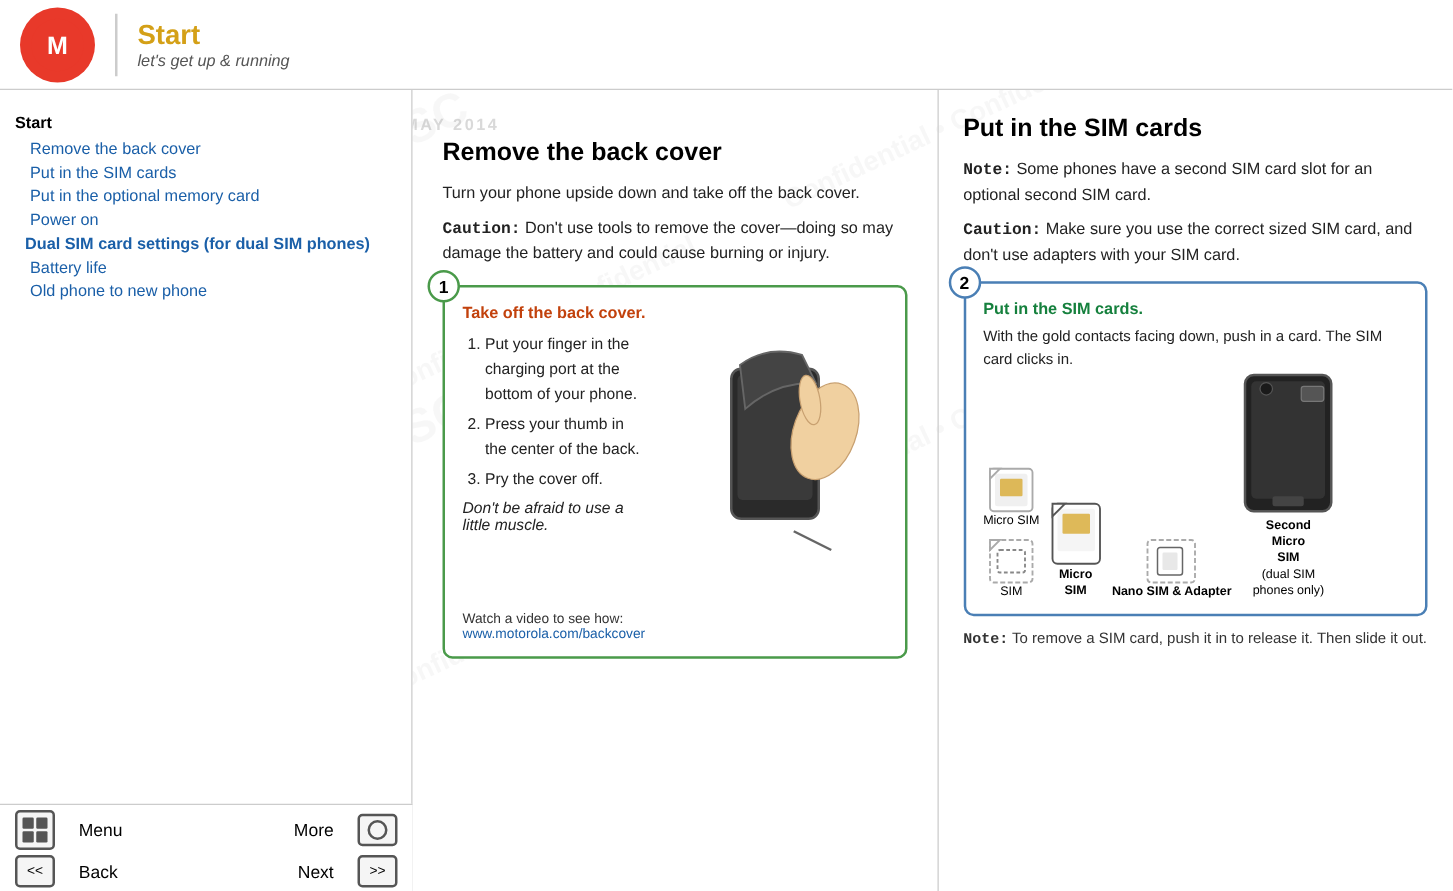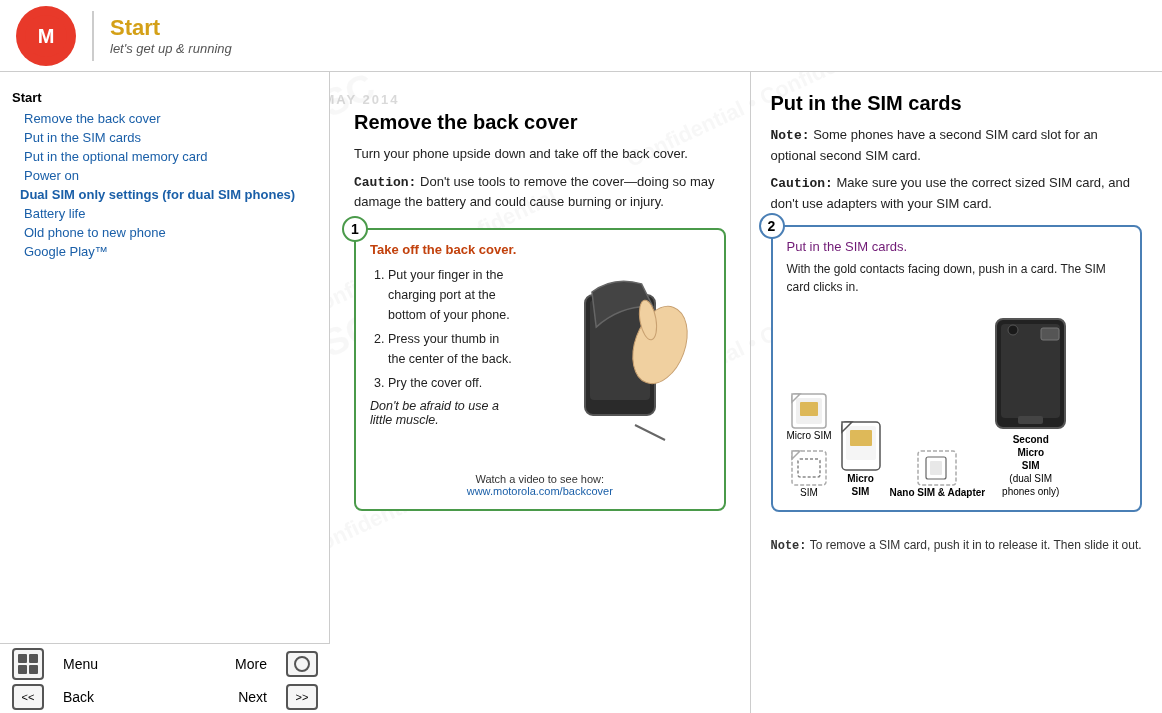--- a/index.html
+++ b/index.html
@@ -198,22 +198,22 @@
       font-size: 14px;
       color: #000;
     }
     .step-title {
       color: #c2410c;
       font-weight: bold;
       font-size: 13px;
       margin-bottom: 8px;
     }
     .step-title-right {
-      color: #701a75;
-      font-weight: normal;
+      color: #15803d;
+      font-weight: bold;
       font-size: 13px;
       margin-bottom: 6px;
     }
     .step-list {
       list-style: none;
       font-size: 12.5px;
       line-height: 1.6;
       color: #222;
     }
     .step-list li {
@@ -247,29 +247,29 @@
       flex-direction: column;
       align-items: center;
       font-size: 11px;
       text-align: center;
     }
 
     
     .watch-video {
       font-size: 11px;
       color: #333;
-      text-align: center;
-      margin-top: 8px;
+      text-align: left;
+      margin-top: 24px;
     }
 
     
     .note-box {
       font-size: 12px;
       color: #333;
-      margin-top: 24px;
+      margin-top: 8px;
       line-height: 1.5;
     }
 
     
     .bottom-bar {
       position: absolute;
       bottom: 0; left: 0;
       width: 330px;
       height: 70px;
       background: #fff;
@@ -411,24 +411,23 @@
 
 <div class="main-layout">
 
   <div class="sidebar">
     <ul class="sidebar-nav">
       <li class="section-title">Start</li>
       <li class="nav-item">Remove the back cover</li>
       <li class="nav-item">Put in the SIM cards</li>
       <li class="nav-item">Put in the optional memory card</li>
       <li class="nav-item">Power on</li>
-      <li class="nav-item-bold">Dual SIM only settings (for dual SIM phones)</li>
+      <li class="nav-item-bold">Dual SIM card settings (for dual SIM phones)</li>
       <li class="nav-item">Battery life</li>
       <li class="nav-item">Old phone to new phone</li>
-      <li class="nav-item">Google Play™</li>
     </ul>
 
     <div class="bottom-bar">
       <div class="bottom-row">
         <button class="bottom-btn">
           <div class="btn-icon-square">
             <span></span>
               <span></span>
               <span></span>
               <span></span>
@@ -505,21 +504,21 @@
       <p class="section-text">
         <span class="bold-label">Note:</span><span> Some phones have a second SIM card slot for an optional second SIM card.</span>
       </p>
       <p class="section-text">
         <span class="bold-label">Caution:</span><span> Make sure you use the correct sized SIM card, and don't use adapters with your SIM card.</span>
       </p>
 
       <div class="step-box-right">
         <div class="step-number-right">2</div>
         <div class="step-title-right">Put in the SIM cards.</div>
-        <p class="section-text" style="font-size:12px; margin-bottom:20px;">With the gold contacts facing down, push in a card. The SIM card clicks in.</p>
+        <p class="section-text" style="font-size:12px; margin-bottom:1px;">With the gold contacts facing down, push in a card. The SIM card clicks in.</p>
 
         <div style="display:flex; align-items:flex-end; gap:8px;">
 
           <div style="display:flex; flex-direction:column; gap:8px;">
 
             <div class="sim-item">
               <svg width="38" height="38" viewBox="0 0 38 38" xmlns="http://www.w3.org/2000/svg">
                 <rect x="2" y="2" width="34" height="34" rx="3" fill="none" stroke="#aaa" stroke-width="1.5"></rect>
                 <rect x="6" y="6" width="26" height="26" rx="2" fill="#f0f0f0"></rect>
                 <rect x="10" y="10" width="18" height="14" rx="1" fill="#d4a017" opacity="0.7"></rect>

